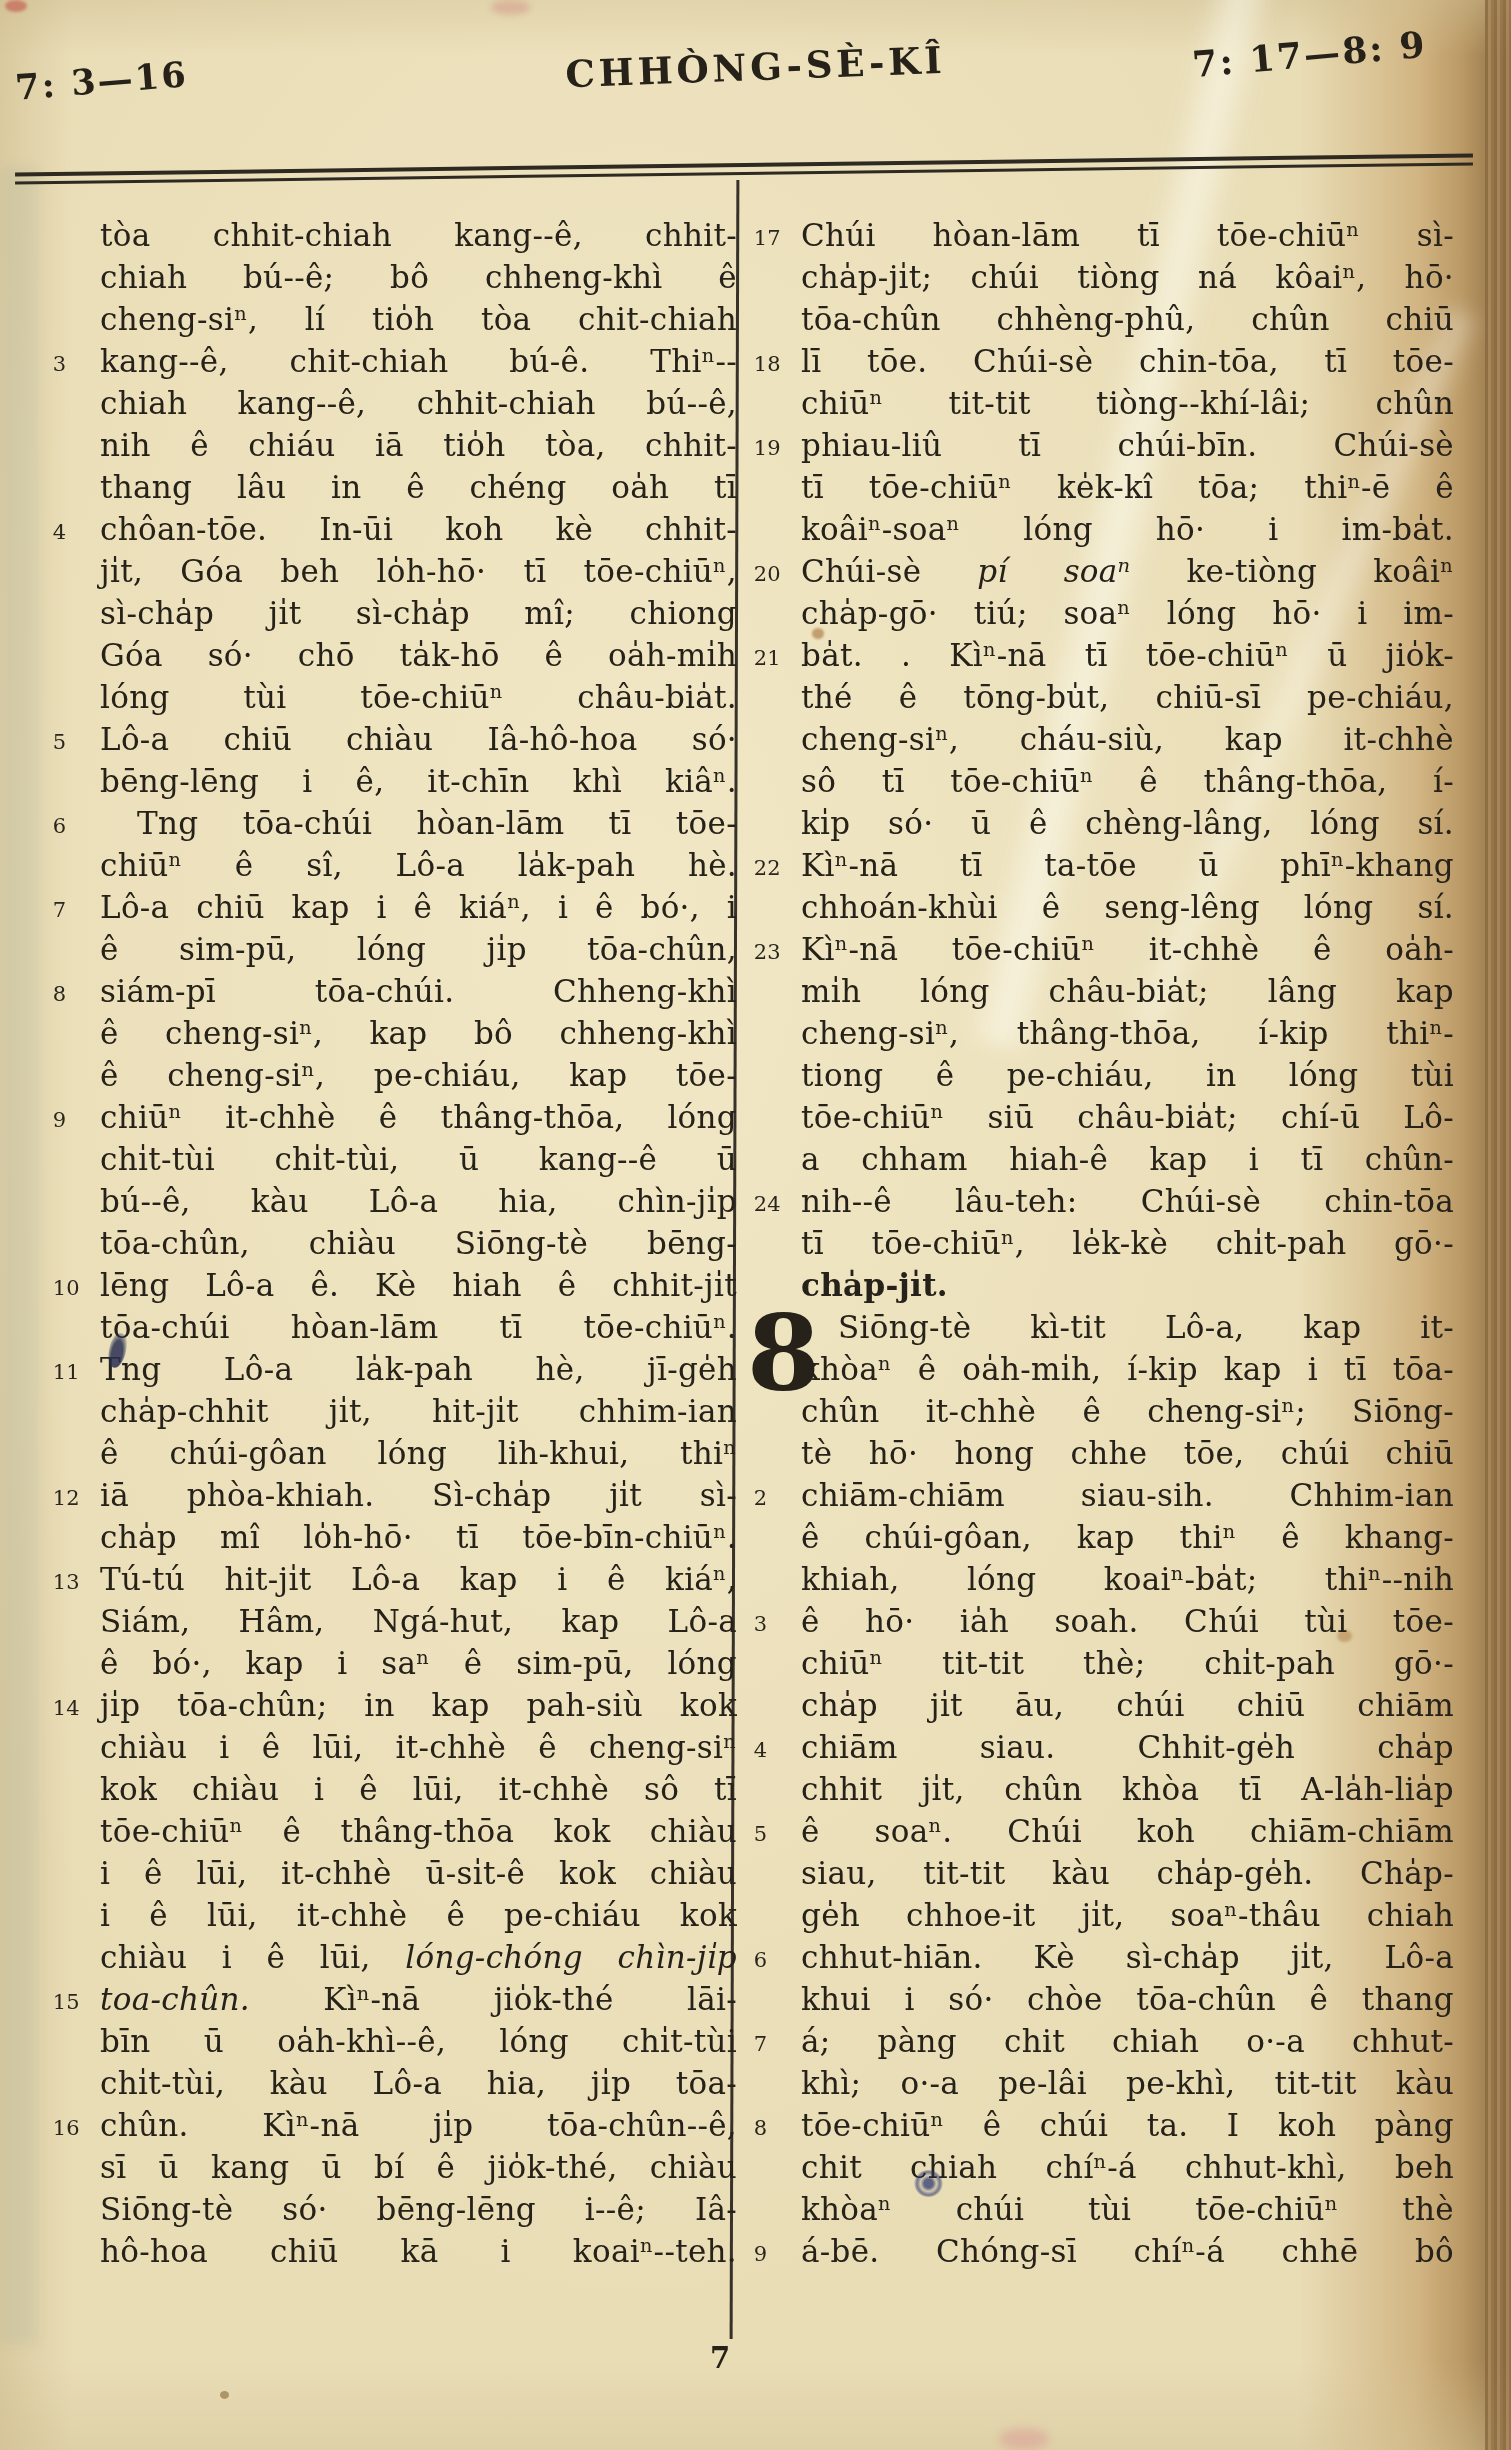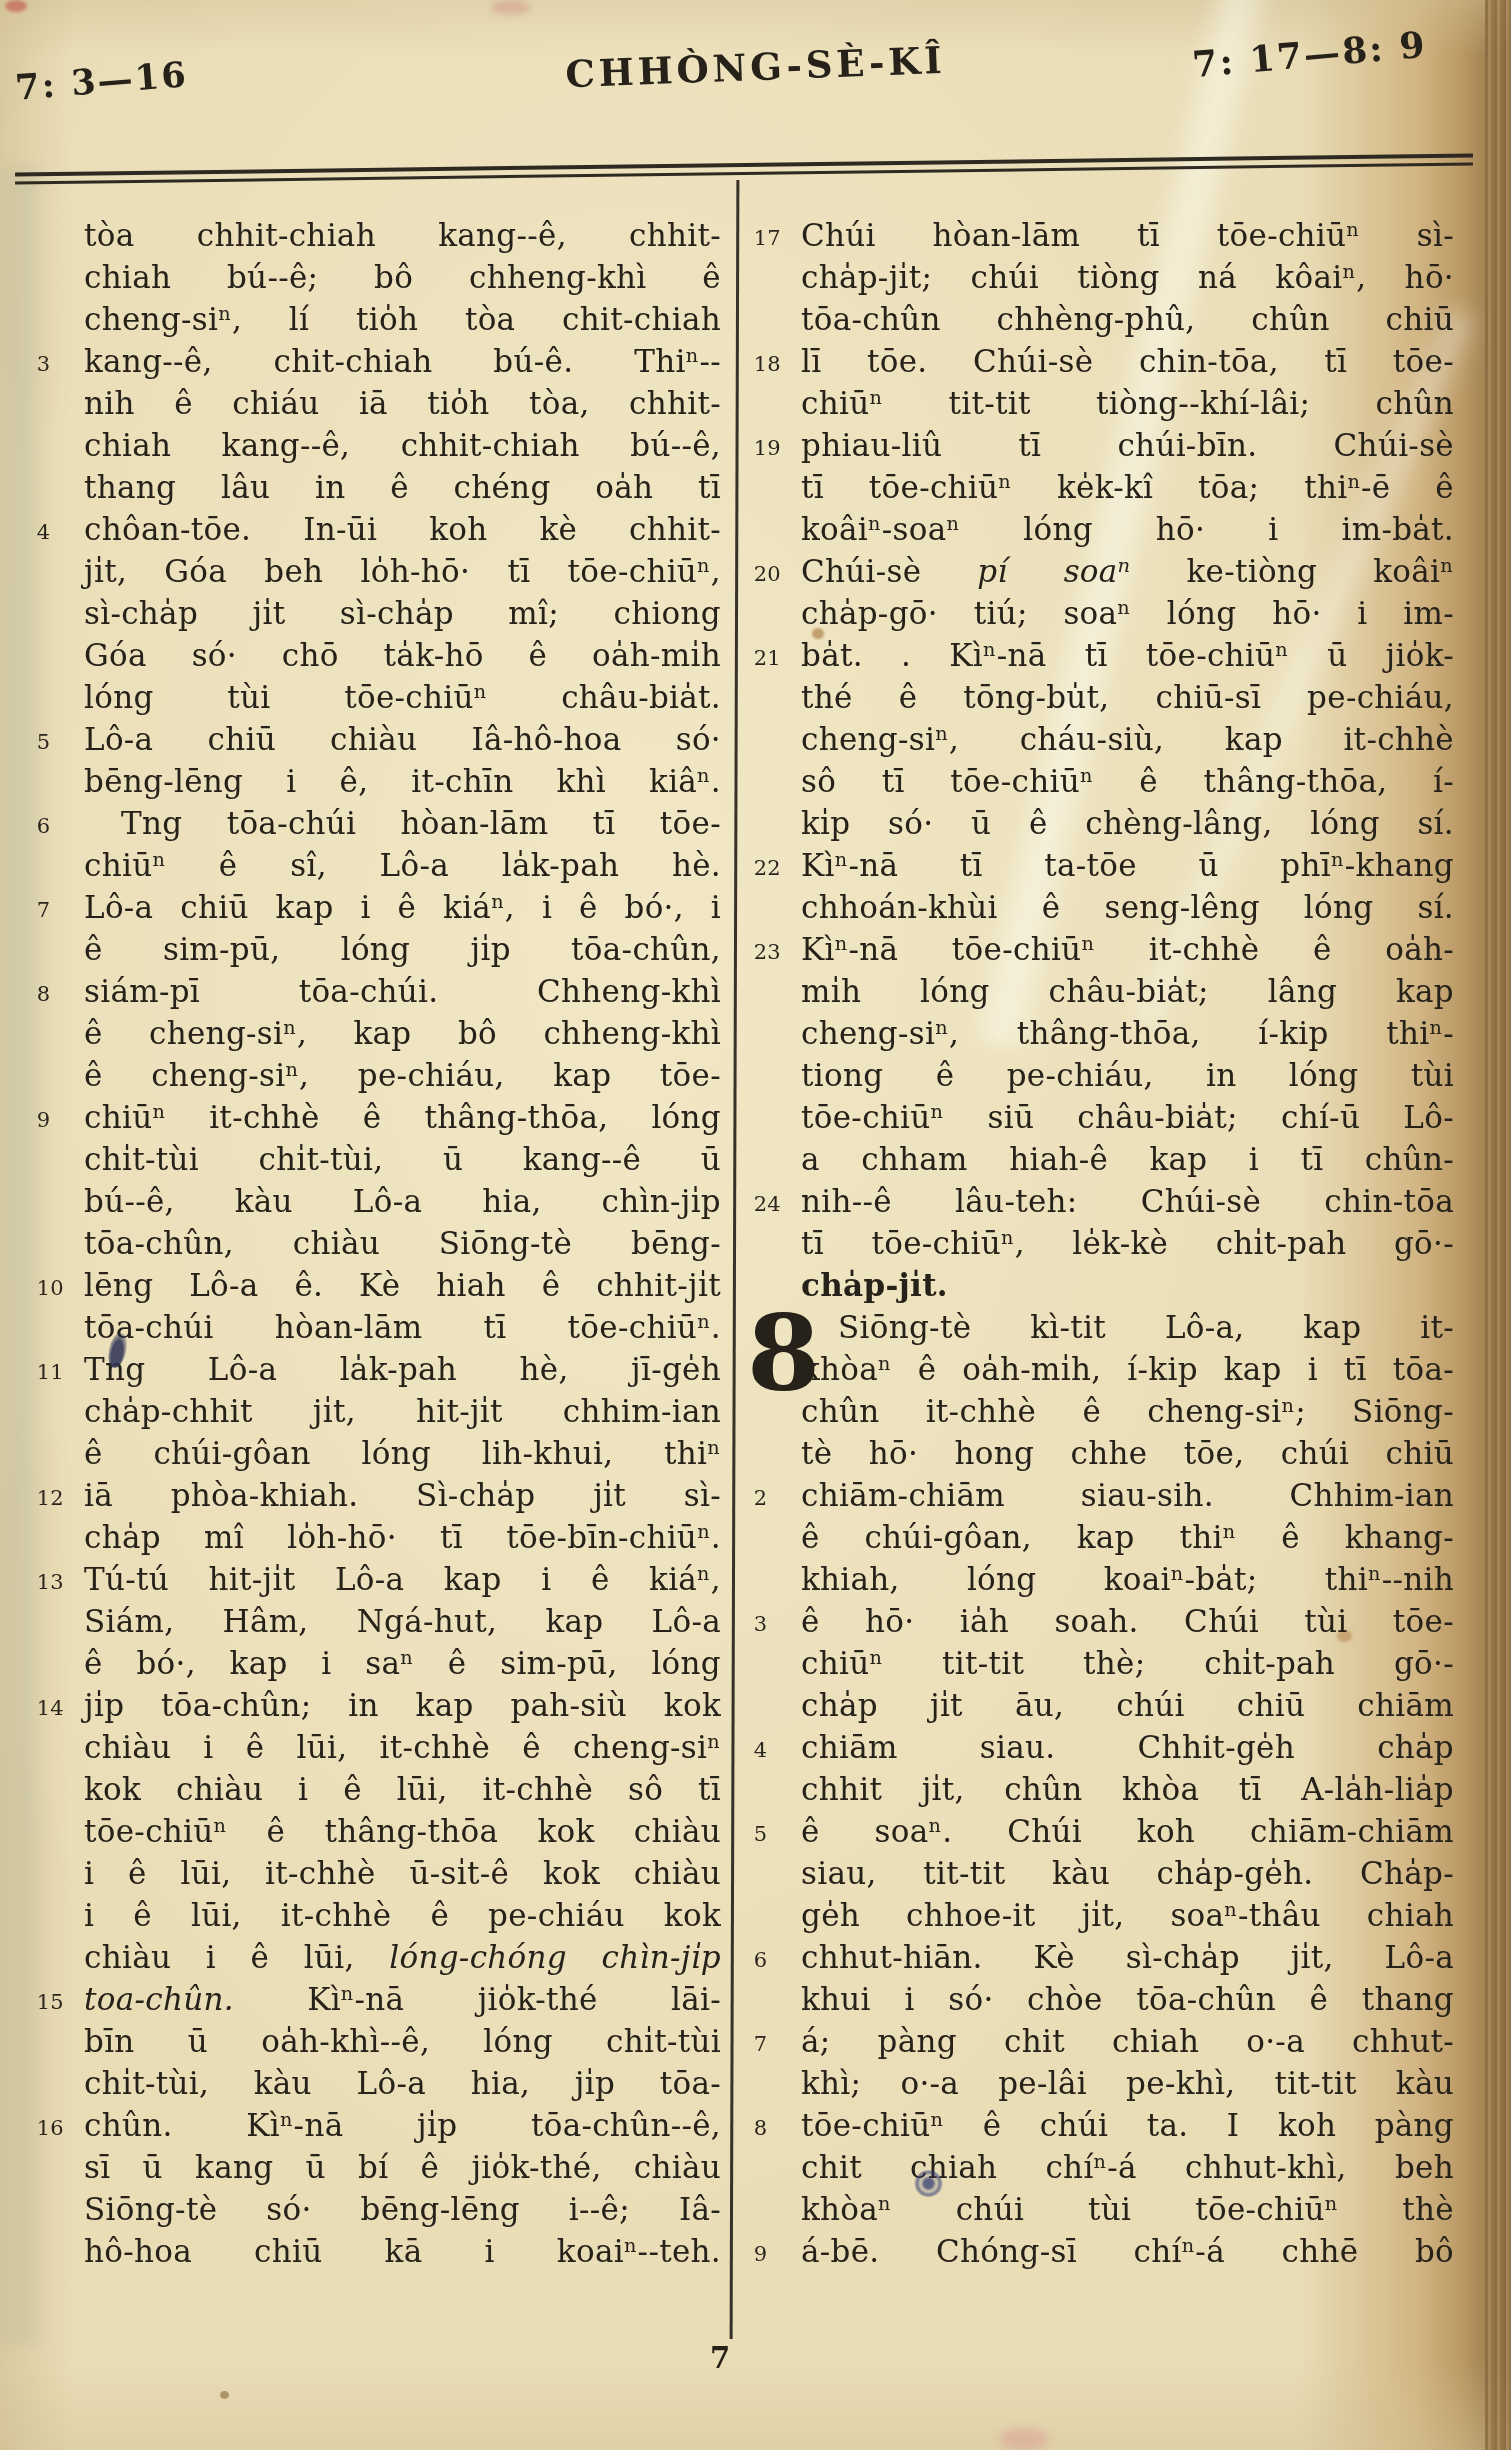--- a/index.html
+++ b/index.html
@@ -49,21 +49,21 @@
   .hdr-left{left:14.5px;top:60px;font-size:35px;transform:rotate(-4.5deg);letter-spacing:2.2px;}
   .hdr-title{left:0;top:45px;width:1511px;text-align:center;font-size:37px;letter-spacing:3.9px;transform:rotate(-2.2deg);}
   .hdr-right{right:84px;top:33px;font-size:36px;transform:rotate(-5deg);letter-spacing:2.2px;}
 
   .rule{position:absolute;left:14.5px;width:1458px;background:#2e2921;transform:rotate(-0.75deg);}
   .rule-a{top:163px;height:3.9px;}
   .rule-b{top:172px;height:3.3px;}
   .divider{position:absolute;left:733px;top:180px;width:2.8px;height:2159px;background:#37312a;transform:rotate(0.18deg);}
 
   .col{position:absolute;top:214px;}
-  .col-left{left:29px;width:692px;}
+  .col-left{left:45px;width:692px;}
   .col-right{left:746px;width:708px;}
   .vline{display:flex;height:42px;line-height:42px;position:relative;}
   .gut{flex:0 0 55px;font-size:21px;padding-left:7.8px;box-sizing:border-box;color:#2b261d;line-height:48px;}
   .vtext{flex:1;font-size:31px;text-align:justify;text-align-last:justify;letter-spacing:0.3px;white-space:normal;}
   .short .vtext{text-align-last:left;font-weight:bold;}
   .ind .vtext{padding-left:37px;}
   .bignum{position:absolute;left:1.1px;top:3.3px;font-size:105px;line-height:89px;font-weight:700;color:#262119;}
   .pgnum{position:absolute;left:710px;top:2341px;font-size:29px;font-weight:700;}
   i{}
 </style>
@@ -102,25 +102,25 @@
       <div class="vline">
         <span class="gut"></span>
         <span class="vtext"><span>cheng-siⁿ, lí tio̍h tòa chit-chiah</span></span>
       </div>
       <div class="vline">
         <span class="gut">3</span>
         <span class="vtext"><span>kang--ê, chit-chiah bú-ê.  Thiⁿ--</span></span>
       </div>
       <div class="vline">
         <span class="gut"></span>
+        <span class="vtext"><span>chiah kang--ê, chhit-chiah bú--ê,</span></span>
+      </div>
+      <div class="vline">
+        <span class="gut"></span>
         <span class="vtext"><span>nih ê chiáu iā tio̍h tòa, chhit-</span></span>
-      </div>
-      <div class="vline">
-        <span class="gut"></span>
-        <span class="vtext"><span>chiah kang--ê, chhit-chiah bú--ê,</span></span>
       </div>
       <div class="vline">
         <span class="gut"></span>
         <span class="vtext"><span>thang lâu in ê chéng oa̍h tī</span></span>
       </div>
       <div class="vline">
         <span class="gut">4</span>
         <span class="vtext"><span>chôan-tōe.  In-ūi koh kè chhit-</span></span>
       </div>
       <div class="vline">

